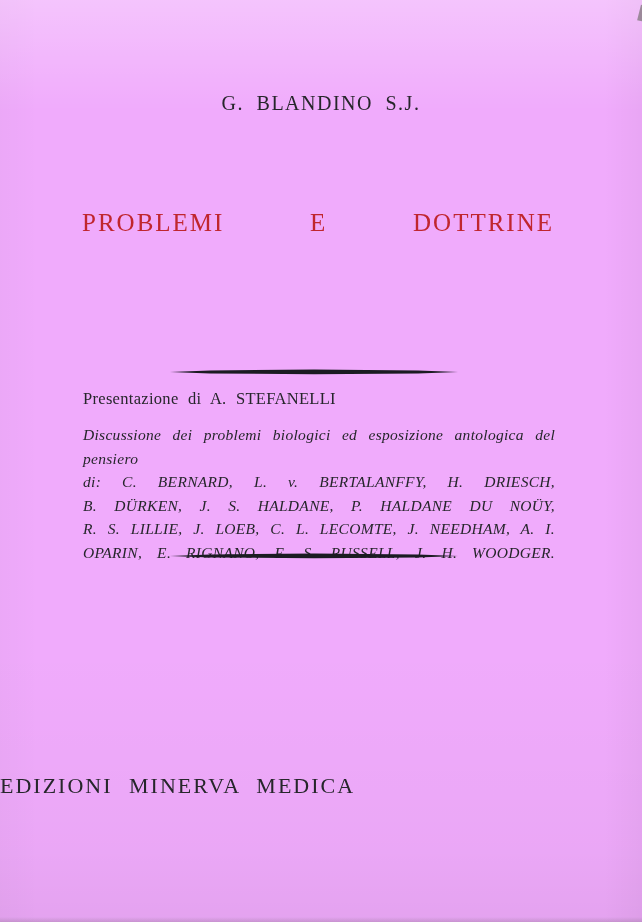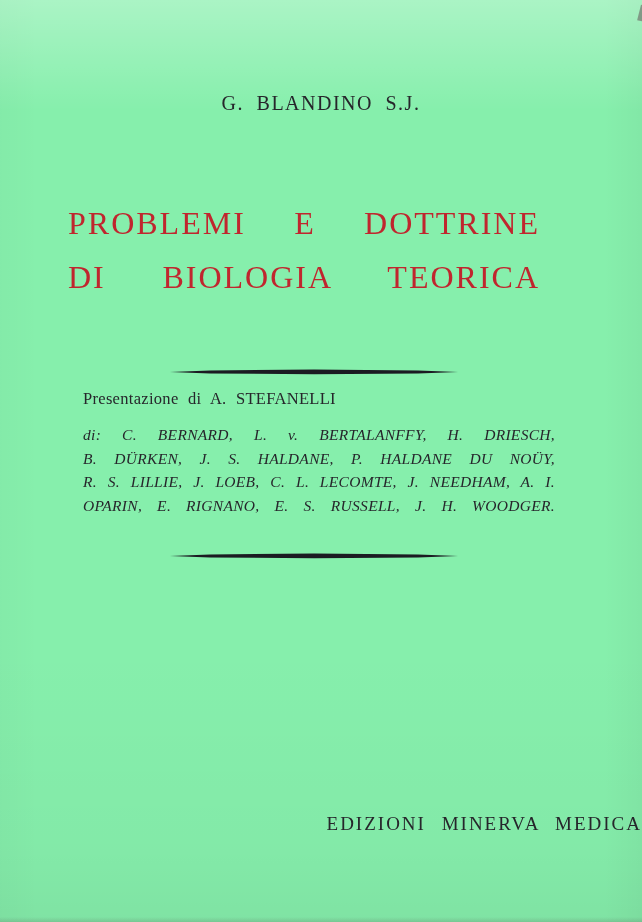--- a/index.html
+++ b/index.html
@@ -35,23 +35,23 @@
     left: 0;
     right: 0;
     text-align: center;
     font-size: 20px;
     letter-spacing: 1.5px;
     word-spacing: 6px;
   }
   .title {
     position: absolute;
     top: 196px;
-    left: 68px;
+    left: 82px;
     width: 472px;
-    font-size: 32px;
+    font-size: 25px;
     line-height: 54px;
     letter-spacing: 2px;
     color: #c0262e;
     font-weight: 400;
   }
   .title-line {
     text-align: justify;
     text-align-last: justify;
   }
   .rule {
@@ -81,25 +81,24 @@
   }
   .desc-line {
     text-align: justify;
     text-align-last: justify;
   }
   .publisher {
     position: absolute;
     top: 773px;
     left: 0;
     right: 0;
-    text-align: right;
-    font-size: 19px;
+    text-align: left;
+    font-size: 22px;
     letter-spacing: 2px;
     word-spacing: 9px;
-    margin-top: 40px;
   }
   .edge-bottom {
     position: absolute;
     left: 0;
     right: 0;
     bottom: 0;
     height: 5px;
     background: linear-gradient(180deg, rgba(0,0,0,0) 0%, rgba(90,88,84,0.20) 100%);
     pointer-events: none;
   }
@@ -111,36 +110,36 @@
     height: 16px;
     background: #6f6d68;
     transform: rotate(14deg);
     opacity: 0.65;
     pointer-events: none;
   }
 </style>
 </head>
 <body>
 
-<div class="page" style="background-color: #86efac;">
+<div class="page" style="background-color: #f0abfc;">
 
   <div class="author">G. BLANDINO S.J.</div>
 
   <div class="title" style="color: rgb(192, 38, 46);">
     <div class="title-line">PROBLEMI E DOTTRINE</div>
-    <div class="title-line">DI BIOLOGIA TEORICA</div>
   </div>
 
   <svg class="rule rule-top" width="288" height="6" viewBox="0 0 288 6" aria-hidden="true">
     <polygon points="0,3 40,1.4 144,0.6 248,1.4 288,3 248,4.4 144,5.2 40,4.4" fill="#1b1b22"></polygon>
   </svg>
 
   <div class="presentation">Presentazione di A. STEFANELLI</div>
 
   <div class="description">
+    <div class="desc-line">Discussione dei problemi biologici ed esposizione antologica del pensiero</div>
     <div class="desc-line">di: C. BERNARD, L. v. BERTALANFFY, H. DRIESCH,</div>
     <div class="desc-line">B. DÜRKEN, J. S. HALDANE, P. HALDANE DU NOÜY,</div>
     <div class="desc-line">R. S. LILLIE, J. LOEB, C. L. LECOMTE, J. NEEDHAM, A. I.</div>
     <div class="desc-line">OPARIN, E. RIGNANO, E. S. RUSSELL, J. H. WOODGER.</div>
   </div>
 
   <svg class="rule rule-bottom" width="288" height="6" viewBox="0 0 288 6" aria-hidden="true">
     <polygon points="0,3 40,1.4 144,0.6 248,1.4 288,3 248,4.4 144,5.2 40,4.4" fill="#1b1b22"></polygon>
   </svg>
 

